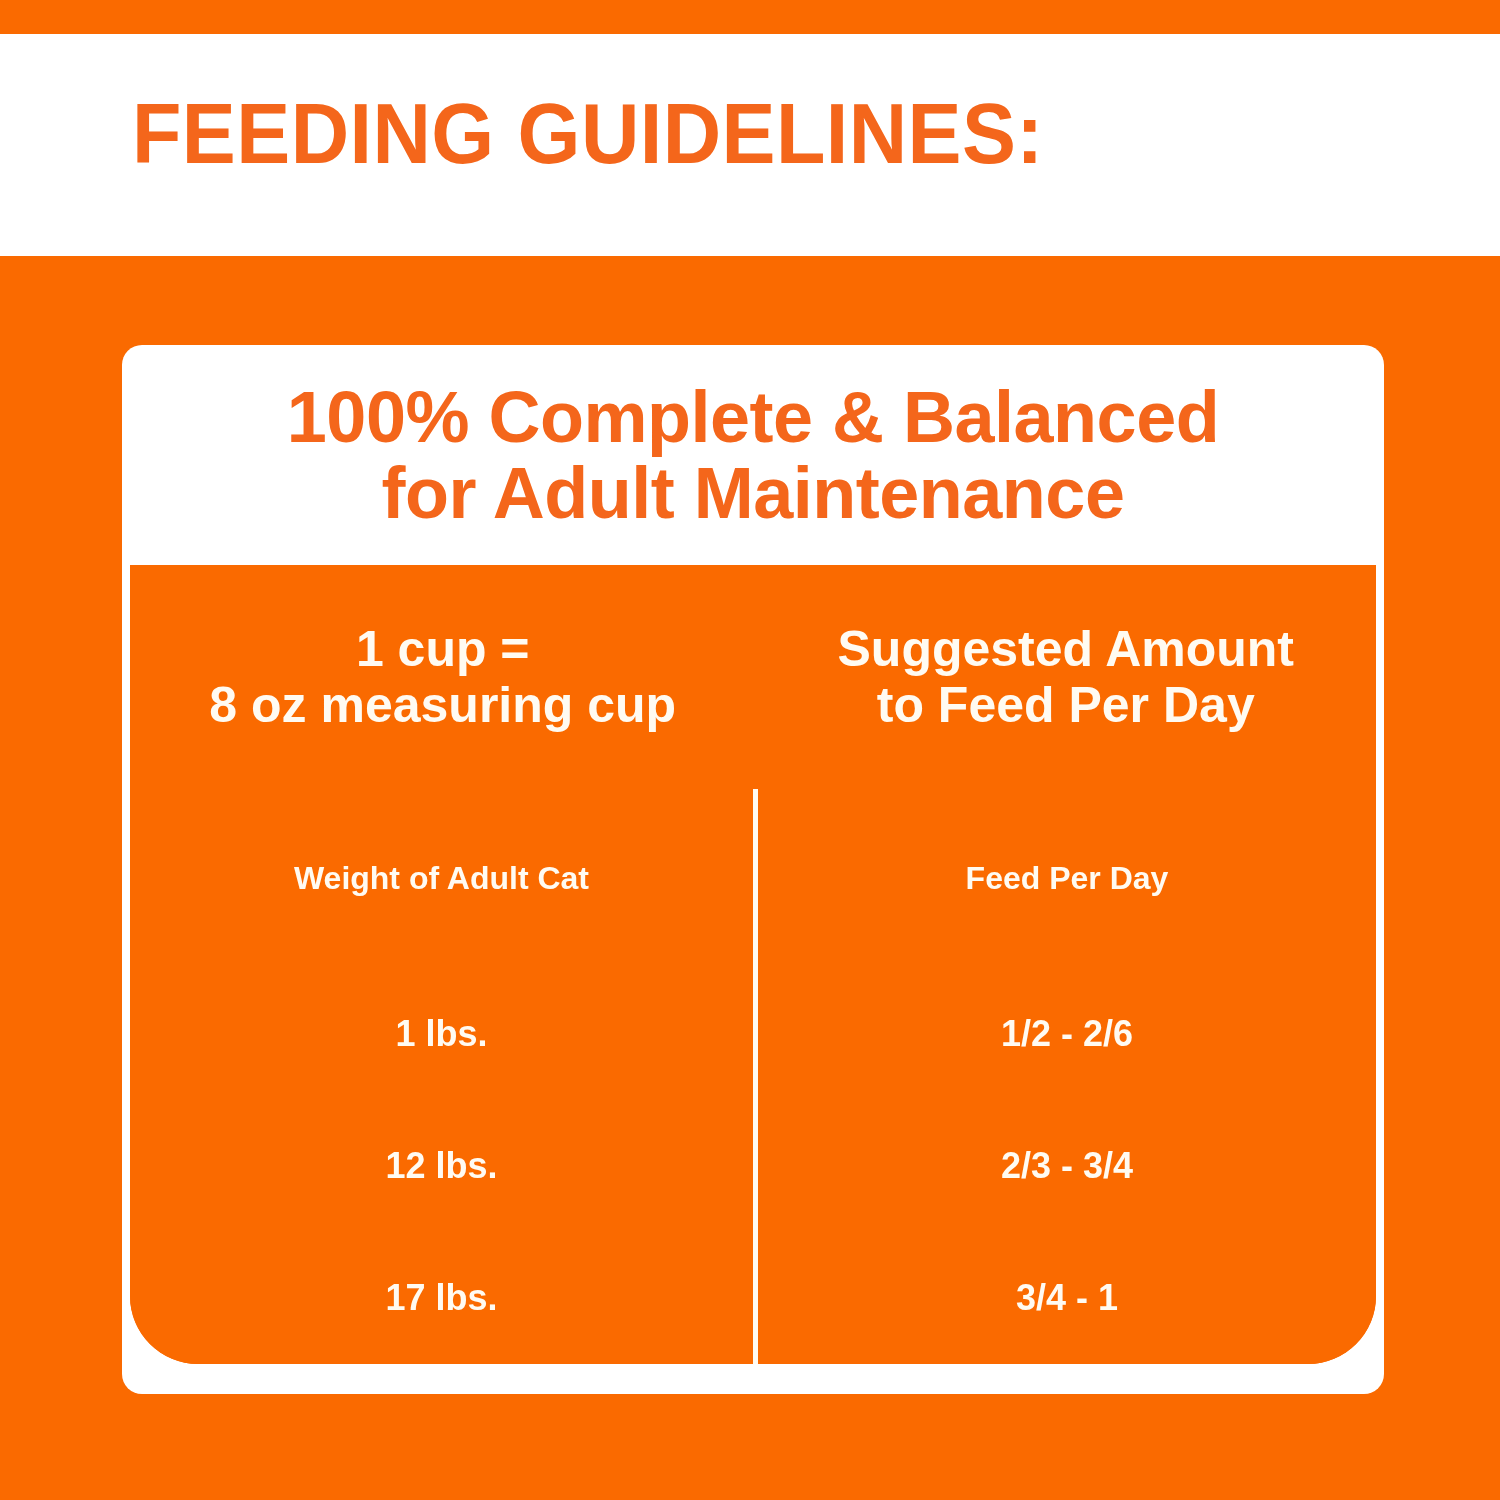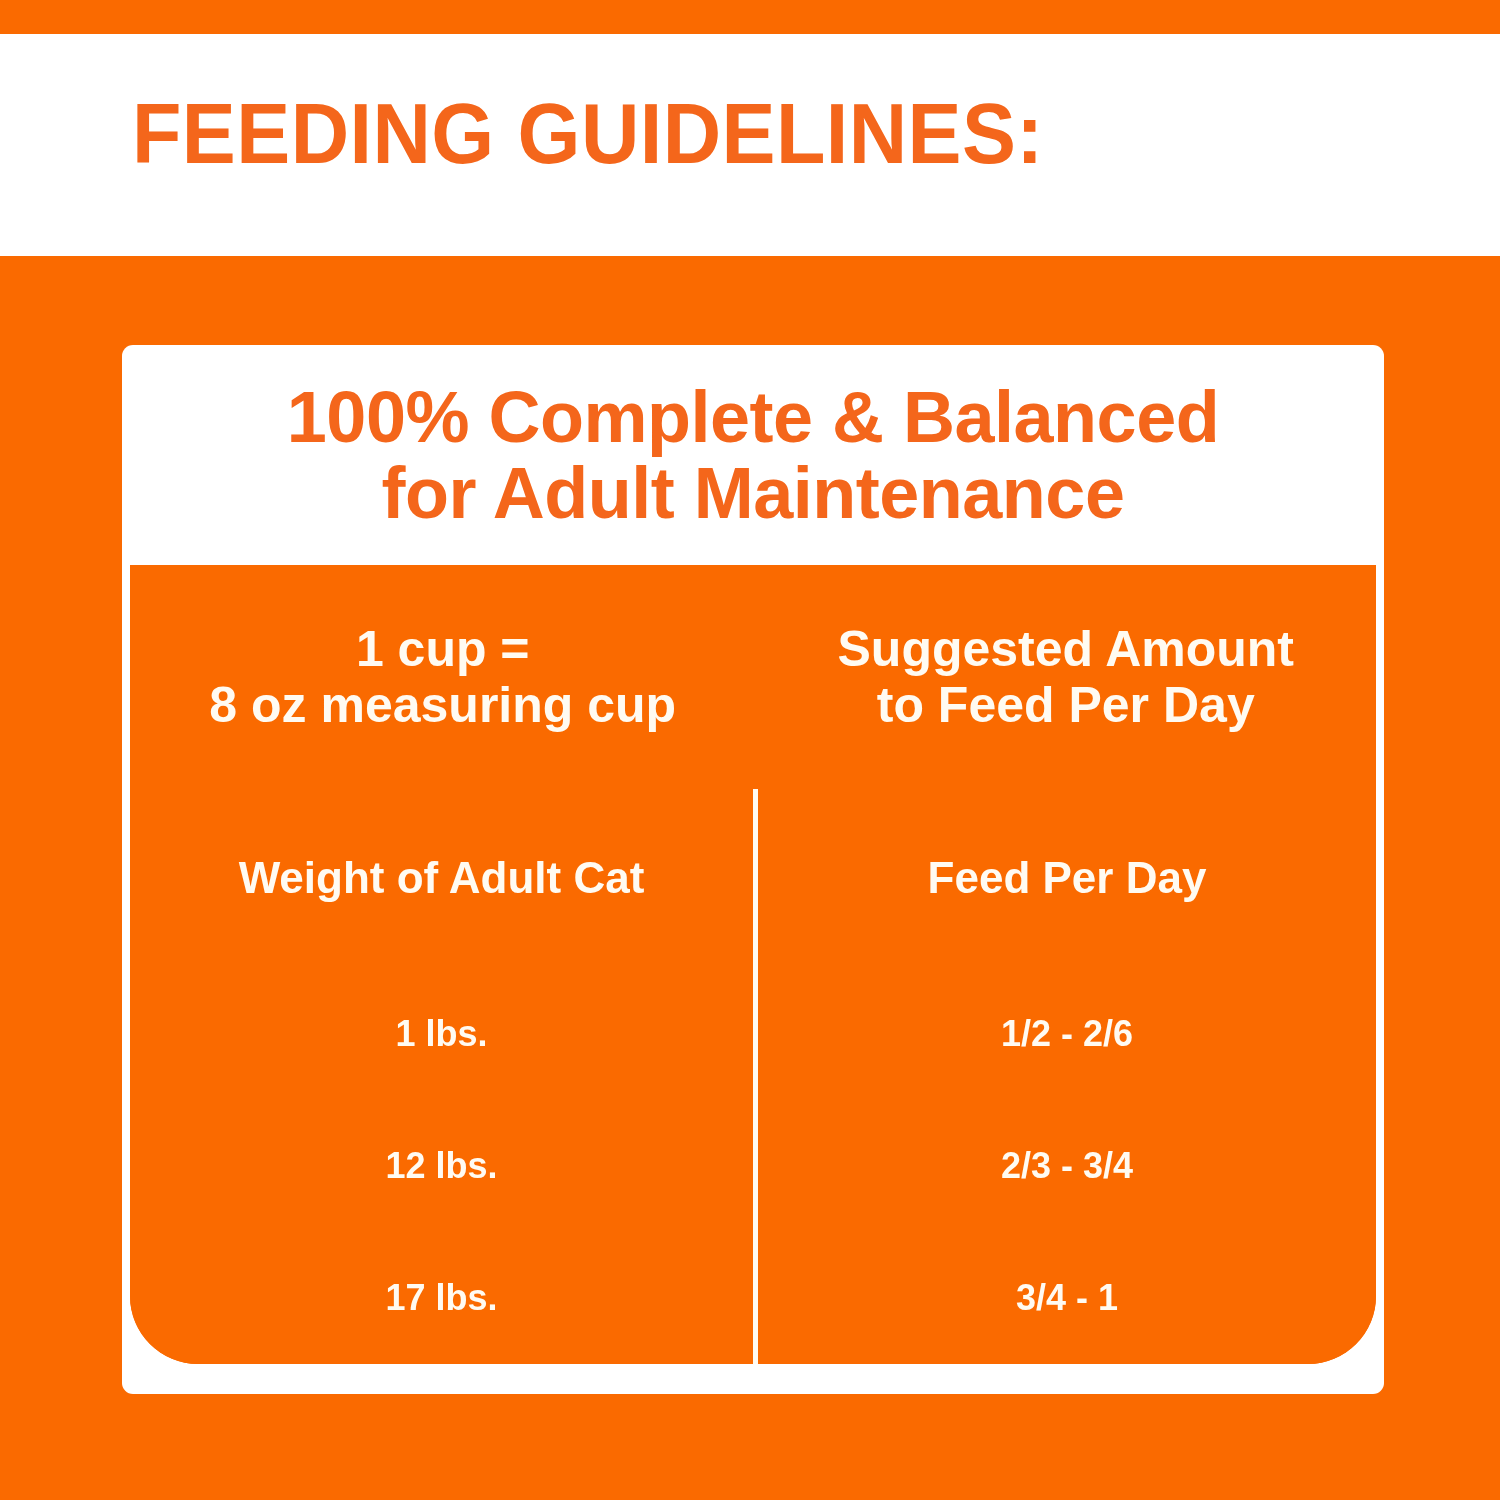--- a/index.html
+++ b/index.html
@@ -47,21 +47,21 @@
   }
 
   
   .card {
     position: absolute;
     left: 122px;
     top: 345px;
     width: 1262px;
     height: 1049px;
     background: #ffffff;
-    border-radius: 11px;
+    border-radius: 20px;
     box-sizing: border-box;
   }
 
   .card-heading {
     position: absolute;
     left: 0;
     top: 34px;
     width: 100%;
     text-align: center;
     color: #F4661B;
@@ -113,21 +113,21 @@
     padding: 4px 20px 6px;
     border-bottom: 6px solid #FFFBF2;
   }
   .row-head td.cell-left {
     border-right: 0;
   }
 
   
   .row-sub td {
     height: 134px;
-    font-size: 44px;
+    font-size: 32px;
     line-height: 42px;
     font-weight: 700;
     border-bottom: 6px solid #FFFBF2;
   }
   .row-sub td.cell-left { border-right: 5px solid #FFFBF2; }
 
   
   .row-data td {
     height: 99px;
     font-size: 36px;

